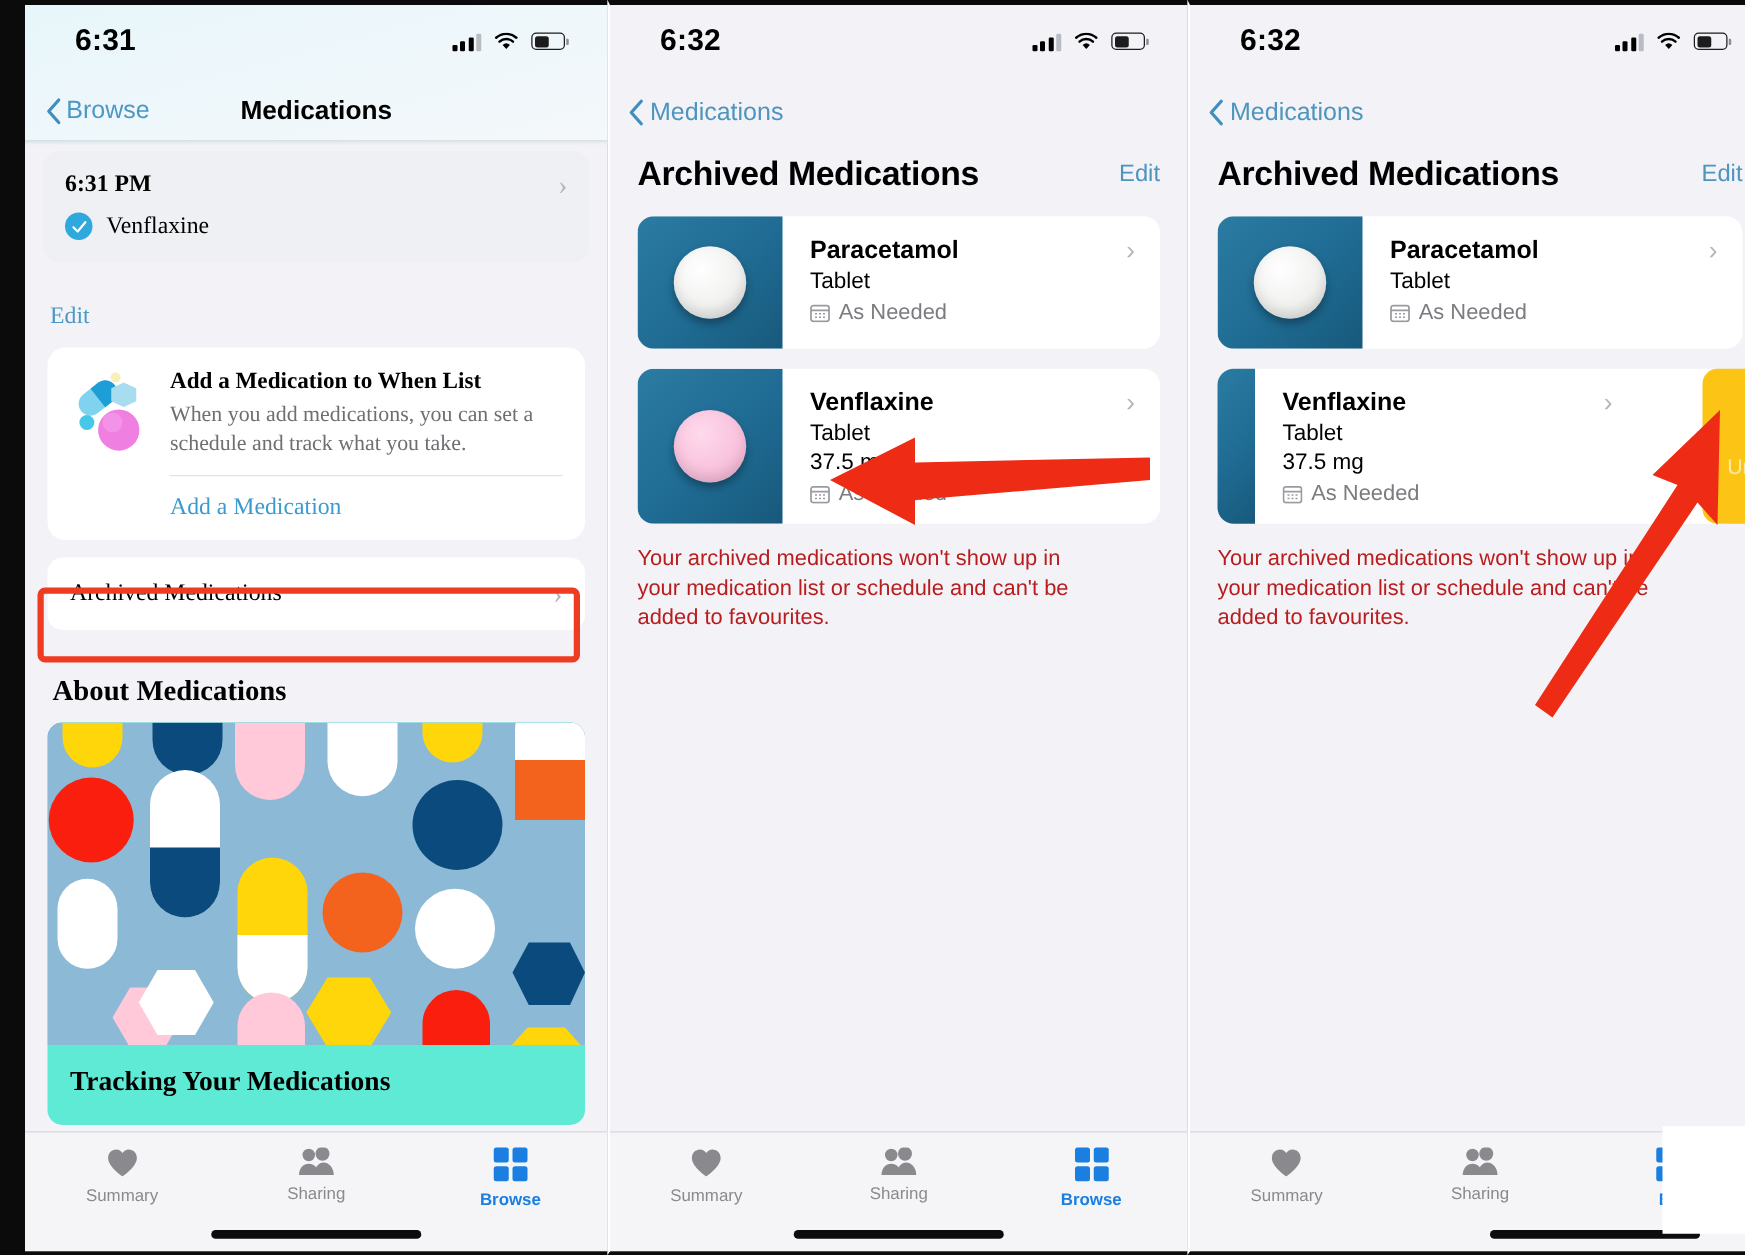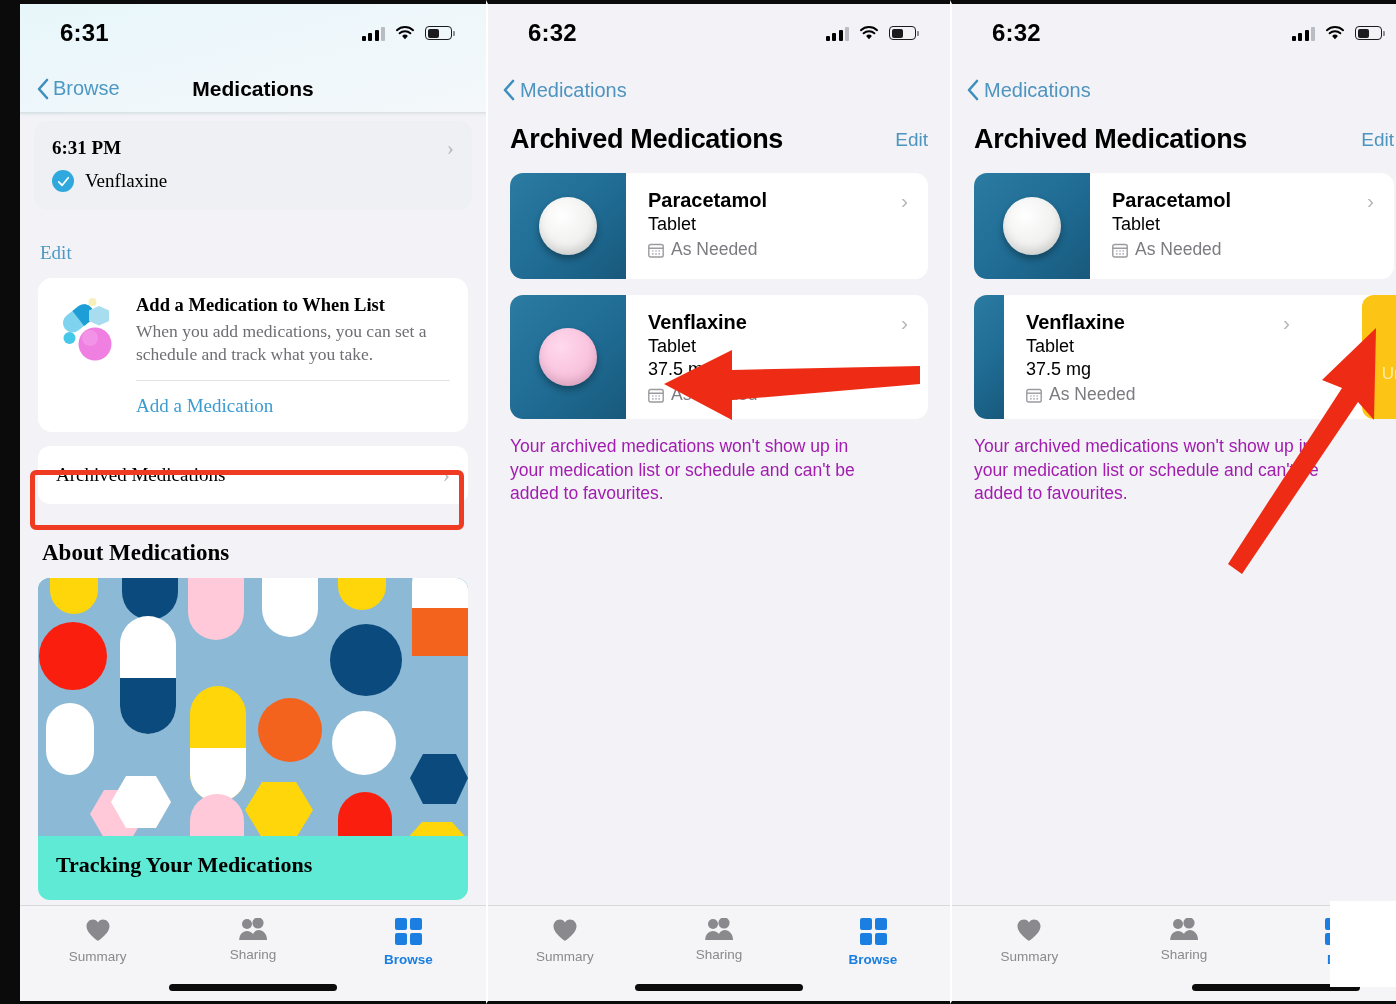--- a/index.html
+++ b/index.html
@@ -195,21 +195,21 @@
   .med-info { flex:1; padding: 16px 0 14px 22px; position:relative; }
   .med-name { font-size: 20px; font-weight:bold; color:#000; }
   .med-form { font-size: 18px; color:#000; margin-top: 2px; }
   .med-dose { font-size: 18px; color:#000; margin-top: 2px; }
   .med-sched { display:flex; align-items:center; gap:7px; margin-top: 4px; font-size:17.5px; color:#7b7b80; }
   .cal-ico { width:16px; height:15px; flex:0 0 auto; }
   .med-card .row-chev { position:absolute; right:20px; top:16px; color:#b5b5ba; font-size:21px; }
 
   .arch-note {
     padding: 0 22px; margin-top: 2px;
-    font-size: 17.5px; color:#a21caf; line-height:1.35; max-width: 400px;
+    font-size: 17.5px; color:#b91c1c; line-height:1.35; max-width: 400px;
   }
 
   
   .med-card.swiped { overflow: visible; }
   .med-card.swiped .med-thumb { width: 30px; border-radius: 13px 0 0 13px; }
   .unarchive-btn {
     position:absolute; right:-84px; top:0; width: 116px; height: 100%;
     background:#fcc415; border-radius: 12px;
     display:flex; flex-direction:column; align-items:center; justify-content:center; gap:6px;
   }

